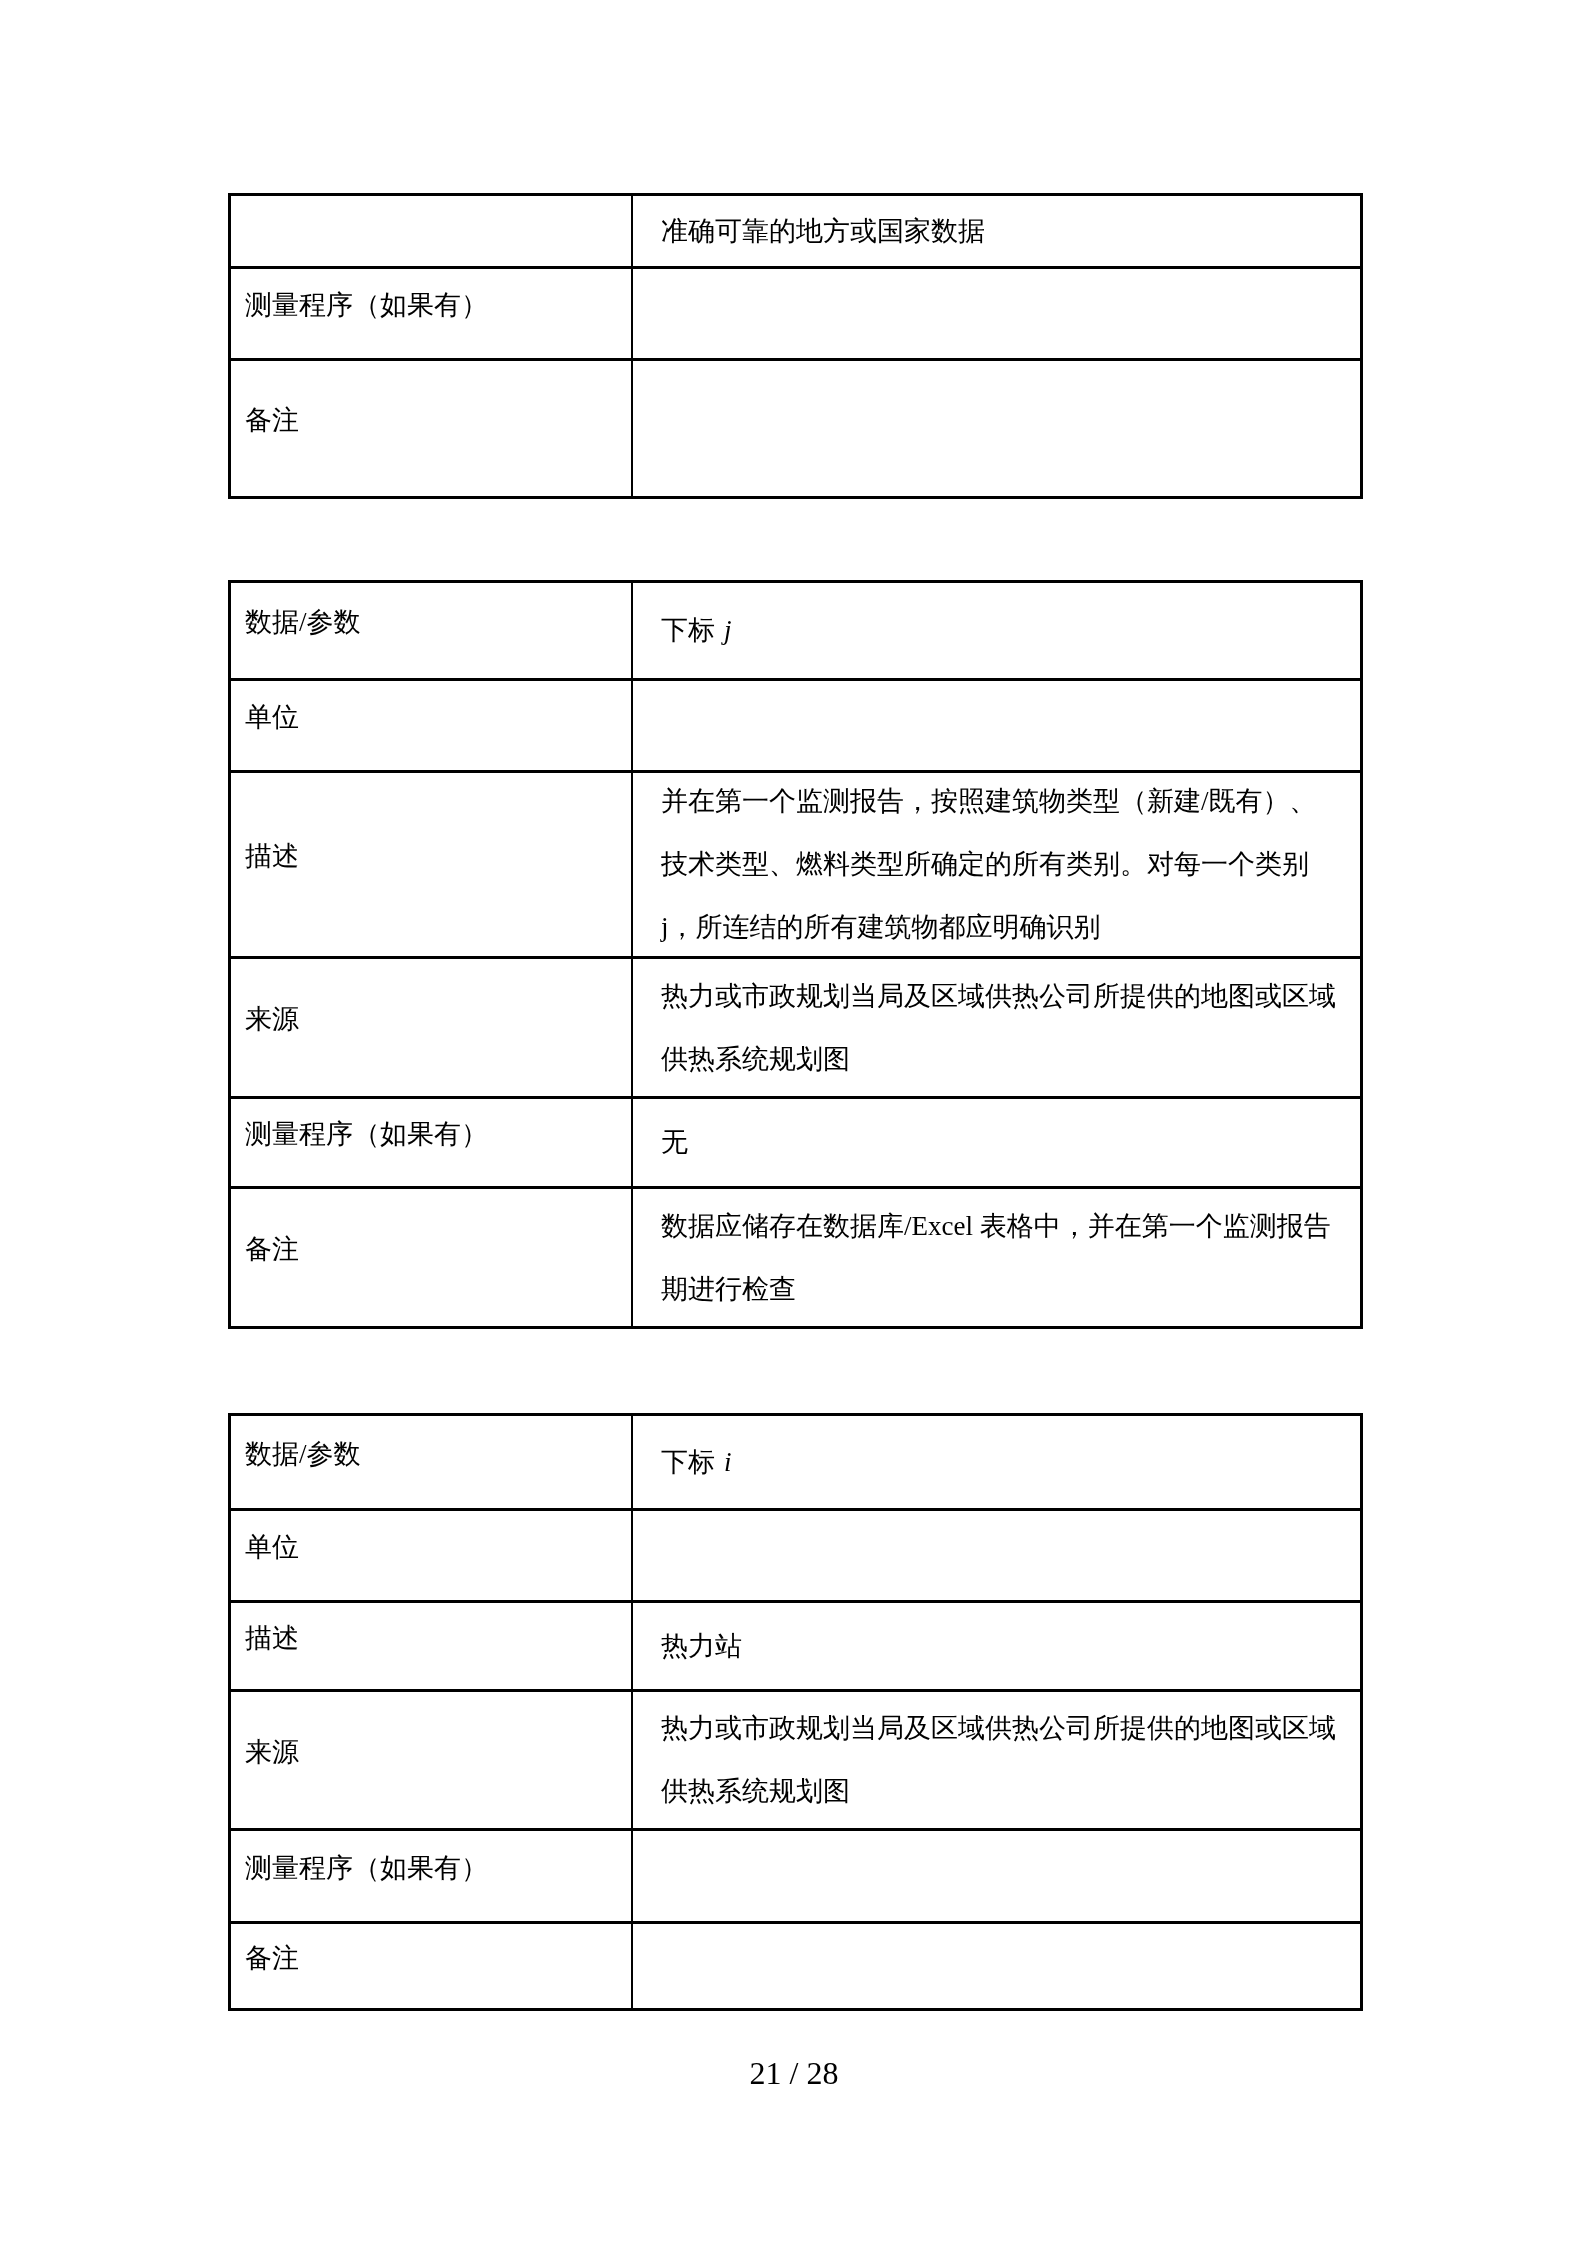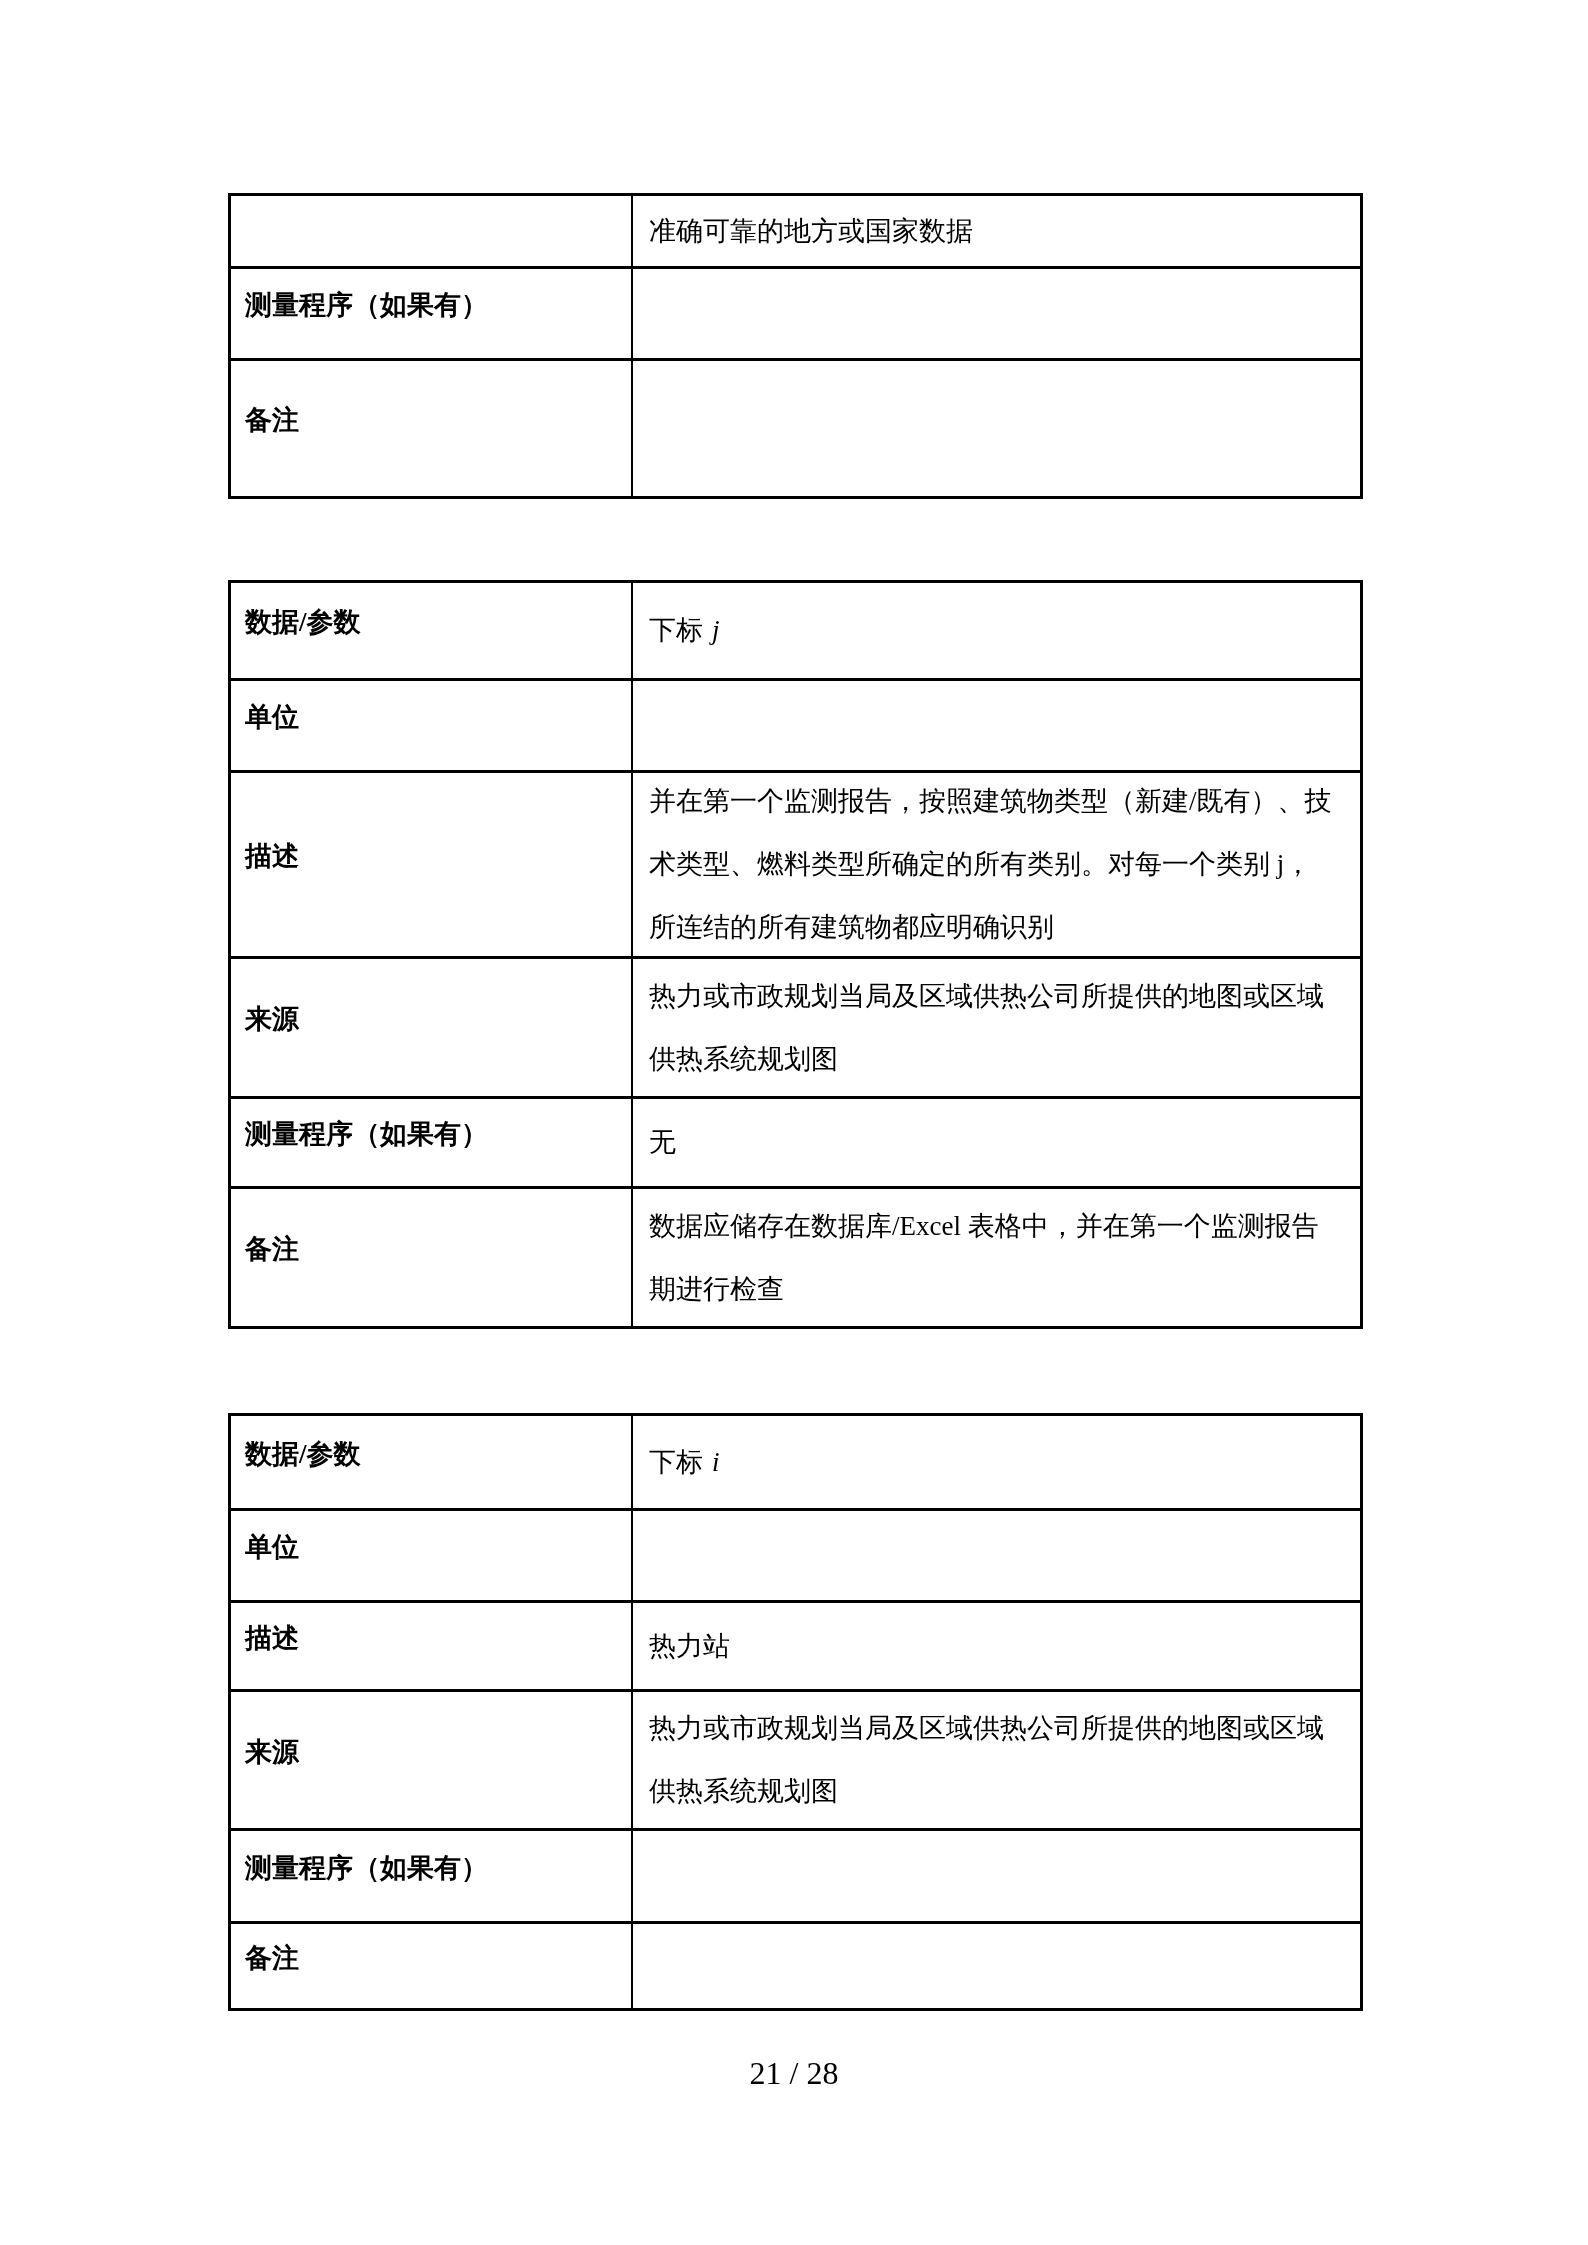--- a/index.html
+++ b/index.html
@@ -26,24 +26,24 @@
     box-sizing:border-box;
     display:flex;
     align-items:center;
     overflow:hidden;
   }
   .td.lab {
     width:402px;
     flex:0 0 402px;
     border-right:2px solid #000;
     padding:0 12px 16px 14px;
-    font-weight:bold;
+    font-weight:normal;
     text-align:center;
   }
-  .td.val { flex:1 1 auto; padding:0 22px 0 16px; }
+  .td.val { flex:1 1 auto; padding:0 22px 0 16px;margin-left:12px; }
   .txt { line-height:63px; }
   .var {
     font-style:italic;
     margin-left:9px;
     line-height:63px;
   }
   
   .h70 {height:70px} .h92 {height:92px} .h95 {height:95px}
   .h138{height:138px} .h186{height:186px} .h140{height:140px}
   .h90 {height:90px}  .h89 {height:89px}  .h139{height:139px}

